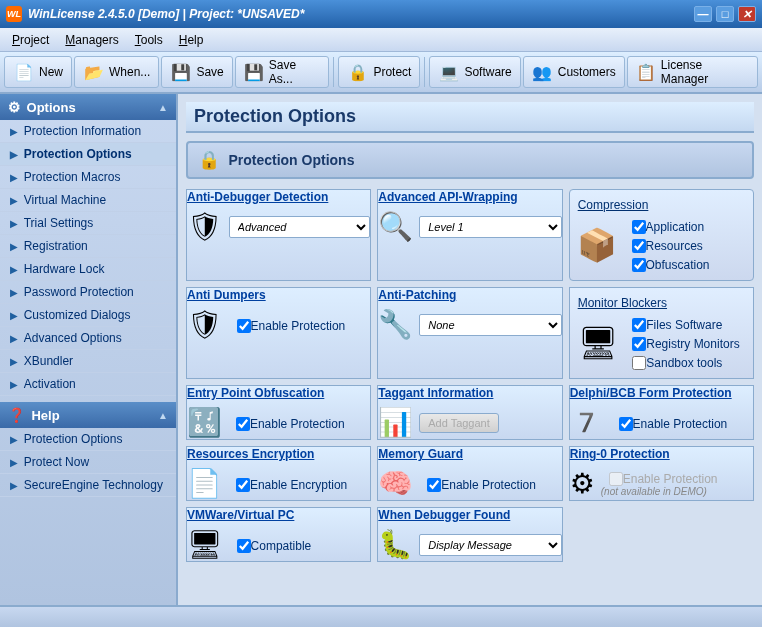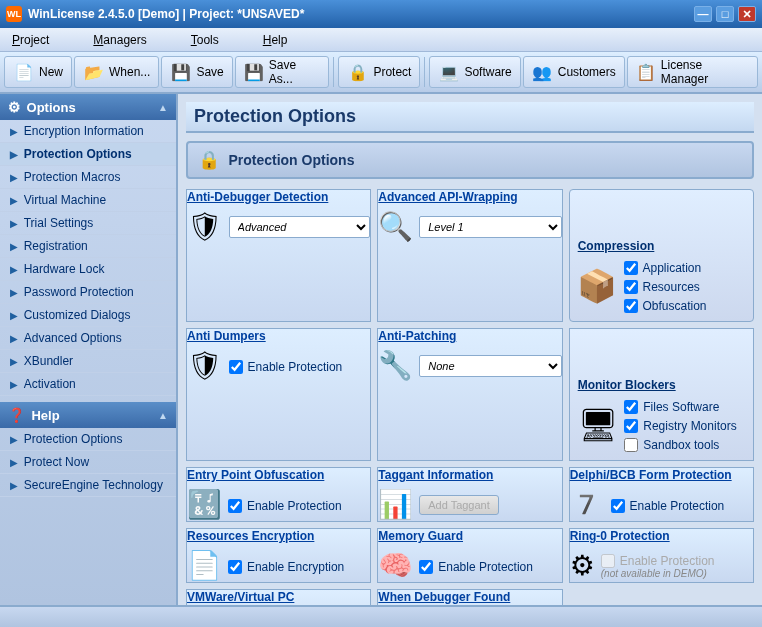--- a/index.html
+++ b/index.html
@@ -2,33 +2,33 @@
 <html><head>
   <meta charset="utf-8">
   <style>
     * { box-sizing: border-box; margin: 0; padding: 0; font-family: 'Segoe UI', Tahoma, Arial, sans-serif; }
     body { width: 762px; height: 627px; overflow: hidden; background: #d4e0f0; }
 
     
     .title-bar {
       background: linear-gradient(180deg, #4a90d9 0%, #2260a8 100%);
       height: 28px; display: flex; align-items: center; justify-content: space-between;
-      padding: 0 6px; color: white; font-size: 12px; font-weight: bold;
+      padding: 0 6px; color: white; font-size: 12px; font-weight: bold; font-style: italic;
     }
     .title-bar-left { display: flex; align-items: center; gap: 6px; }
     .title-icon { width: 16px; height: 16px; background: #ff6a00; border-radius: 3px; display: flex; align-items: center; justify-content: center; font-size: 9px; color: white; font-weight: bold; }
     .title-controls { display: flex; gap: 4px; }
     .title-btn { width: 18px; height: 16px; background: #5a9de0; border: 1px solid #7ab0e8; color: white; font-size: 11px; display: flex; align-items: center; justify-content: center; cursor: pointer; border-radius: 2px; }
     .title-btn.close { background: #c0392b; }
 
     
     .menu-bar {
       background: linear-gradient(180deg, #e8f0fb 0%, #c8d8f0 100%);
       height: 24px; display: flex; align-items: center; padding: 0 4px;
-      border-bottom: 1px solid #a0b8d8; font-size: 12px; gap: 28px;
+      border-bottom: 1px solid #a0b8d8; font-size: 12px;
     }
     .menu-item { padding: 2px 8px; cursor: pointer; color: #000; }
     .menu-item u { text-decoration: underline; }
 
     
     .toolbar {
       background: linear-gradient(180deg, #ddeeff 0%, #b8cce8 100%);
       height: 42px; display: flex; align-items: center; padding: 0 4px; gap: 2px;
       border-bottom: 2px solid #8aaace;
     }
@@ -93,26 +93,26 @@
       font-size: 12px; font-weight: bold; color: #003070; margin-bottom: 6px;
       text-decoration: underline; cursor: pointer;
     }
     .option-title.blue { color: #0040a0; }
     .option-control { display: flex; align-items: center; gap: 6px; }
     .option-icon { font-size: 28px; flex-shrink: 0; }
     .option-select {
       flex: 1; height: 22px; font-size: 11px; border: 1px solid #8aabce;
       background: white; border-radius: 2px; padding: 1px 4px; font-style: italic;
     }
-    .checkbox-row { display: flex; align-items: center; gap: 5px; font-size: 12px; color: #003070; margin-top: 2px; }
+    .checkbox-row { display: flex; align-items: center; font-size: 12px; color: #003070; margin-top: 2px; margin-left: 8px; }
     .checkbox-row input[type=checkbox] { width: 14px; height: 14px; }
 
     
     .compression-card { background: linear-gradient(180deg, #e0eeff 0%, #ccd8ee 100%); border: 1px solid #8aabce; border-radius: 4px; padding: 8px; }
-    .comp-title { font-size: 12px; font-weight: bold; color: #003070; margin-bottom: 6px; text-decoration: underline; margin-top: 41px; }
+    .comp-title { font-size: 12px; font-weight: normal; color: #003070; margin-bottom: 6px; text-decoration: underline; }
     .comp-row { display: flex; align-items: center; gap: 6px; }
     .comp-icon { font-size: 32px; }
     .comp-checks { display: flex; flex-direction: column; gap: 3px; }
 
     
     .monitor-card { background: linear-gradient(180deg, #e0eeff 0%, #ccd8ee 100%); border: 1px solid #8aabce; border-radius: 0; padding: 8px; }
 
     
     .disabled-text { color: #aaa; }
     .disabled-note { font-size: 10px; color: #888; font-style: italic; }
@@ -195,21 +195,21 @@
     <div class="sidebar-section">
       <div class="sidebar-header">
         <div class="sidebar-header-left">
           <span class="sidebar-gear">⚙</span>
           <span>Options</span>
         </div>
         <span class="sidebar-collapse">▲</span>
       </div>
       <div class="sidebar-item">
         <span class="sidebar-arrow">▶</span>
-        <span>Encryption Information</span>
+        <span>Protection Information</span>
       </div>
       <div class="sidebar-item" style="background:#c0d4ec; font-weight:bold;">
         <span class="sidebar-arrow">▶</span>
         <span>Protection Options</span>
       </div>
       <div class="sidebar-item">
         <span class="sidebar-arrow">▶</span>
         <span>Protection Macros</span>
       </div>
       <div class="sidebar-item">

